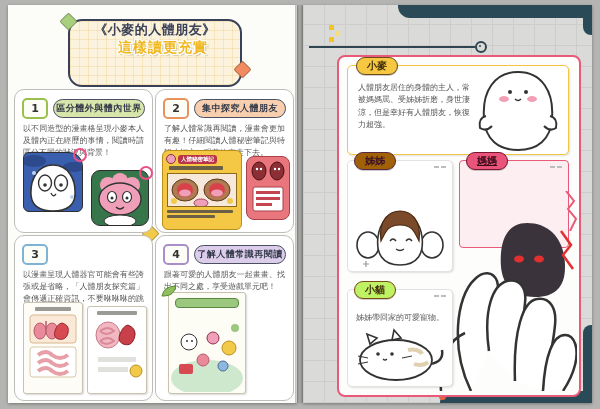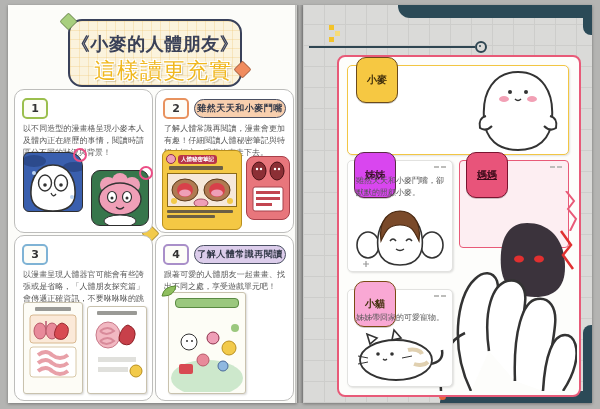--- a/index.html
+++ b/index.html
@@ -11,22 +11,22 @@
       background-image:repeating-linear-gradient(0deg,#cdcdcb 0 1px,transparent 1px 21px),
                        repeating-linear-gradient(90deg,#cdcdcb 0 1px,transparent 1px 21px);}
   #spine{position:absolute;left:295px;top:5px;width:10px;height:398px;
       background:linear-gradient(90deg,rgba(0,0,0,.25),rgba(0,0,0,.05) 45%,rgba(0,0,0,.3));}
   .abs{position:absolute;}
   
   .title-box{left:60px;top:14px;width:170px;height:64px;background:#fbf3dd;
       border:2.5px solid #39415a;border-radius:14px;text-align:center;
       background-image:repeating-linear-gradient(0deg,rgba(238,196,110,.3) 0 1px,transparent 1px 9px),
                        repeating-linear-gradient(90deg,rgba(238,196,110,.3) 0 1px,transparent 1px 9px);}
-  .title-l1{margin-top:11px;font-size:18px;font-weight:bold;color:#3a4158;letter-spacing:.5px;}
-  .title-l2{font-size:22px;font-weight:normal;color:#f0b71e;letter-spacing:1px;
+  .title-l1{font-size:13px;font-weight:bold;color:#3a4158;letter-spacing:.5px;}
+  .title-l2{font-size:14px;font-weight:bold;color:#f0b71e;letter-spacing:1px;
       text-shadow:-1px -1px 0 #fff,1px -1px 0 #fff,-1px 1px 0 #fff,1px 1px 0 #fff,2px 2px 1px rgba(90,70,20,.25);padding-left:16px;}
   .dia{width:11px;height:11px;transform:rotate(45deg);border-radius:2px;border:1px solid rgba(0,0,0,.25);}
   .sec{background:#fff;border:1.5px solid #bdbdbb;border-radius:10px;}
   .sec-head{display:flex;gap:5px;margin:8px 7px 4px 7px;align-items:center;}
   .num{width:22px;height:17px;border:2px solid var(--c);border-radius:5px;background:#fdfdf8;
       font-weight:bold;font-size:11px;text-align:center;line-height:17px;color:#333;flex:0 0 auto;}
   .pill{flex:1;height:17px;border:1.5px solid #4a4f62;border-radius:10px;background:var(--bg);
       font-size:9px;font-weight:bold;text-align:center;line-height:17px;color:#343a4a;letter-spacing:.5px;}
   .sec-body{margin:2px 8px 0 8px;font-size:8px;color:#585858;line-height:1.5;text-align:justify;}
   .s1{--c:#9bbf4e;--bg:#d8e6ac;} .s2{--c:#e8925e;--bg:#f8cfae;}
@@ -37,21 +37,21 @@
   .ring{border:2px solid #ec4e86;border-radius:50%;background:transparent;}
   .bar{background:#9a9a96;border-radius:1px;}
   .bar-d{background:#6b5f45;border-radius:1px;}
   .thumb-page{background:#fdfcf6;border:1px solid #c9c2ae;border-radius:3px;box-shadow:1px 1px 2px rgba(0,0,0,.15);}
   
   .frame-dark{background:#2b4a57;}
   .rp-title{font-size:16px;font-weight:bold;color:#f3c32a;letter-spacing:2px;
       text-shadow:-1px -1px 0 #2f4652,1px -1px 0 #2f4652,-1px 1px 0 #2f4652,1px 1px 0 #2f4652,0 2px 0 #2f4652;}
   .px{width:5px;height:5px;background:#f3c32a;}
   .char-card{background:#fff;border-radius:5px;box-shadow:1px 1px 2px rgba(0,0,0,.12);}
-  .name-pill{padding:15px 10px;border-radius:10px;font-size:10px;font-weight:bold;
+  .name-pill{padding:1px 10px;border-radius:10px;font-size:10px;font-weight:bold;
       border:1.5px solid #6b4a1c;color:#42300c;box-shadow:0 1px 0 rgba(0,0,0,.2);}
   .char-desc{font-size:8px;color:#555;line-height:1.55;text-align:justify;}
   .deco-dots{display:flex;gap:2px;}
   .deco-dots div{width:5px;height:2px;background:#bdbdbb;}
 </style>
 </head>
 <body>
 
 <div id="left-page" class="page">
 
@@ -59,20 +59,21 @@
     <div class="title-l1">《小麥的人體朋友》</div>
     <div class="title-l2">這樣讀更充實</div>
   </div>
   <div class="abs dia" style="left:54px;top:10px;background:#a8cf7e;"></div>
   <div class="abs dia" style="left:228px;top:58px;background:#f08c5f;"></div>
   <div class="abs dia" style="left:136px;top:222px;background:#f2ca4a;"></div>
 
   <div class="abs sec s1" style="left:6px;top:84px;width:137px;height:142px;">
     <div class="sec-head">
       <div class="num">1</div>
+      <div class="pill">區分體外與體內世界</div>
     </div>
     <div class="sec-body">以不同造型的漫畫格呈現小麥本人及體內正在經歷的事情，閱讀時請區分不同的狀況與背景！</div>
     <div class="abs comic-panel" style="left:8px;top:62px;width:58px;height:58px;background:#3a5fae;border-radius:6px 14px 6px 6px;">
       <svg width="58" height="58" viewBox="0 0 58 58">
         <ellipse cx="10" cy="8" rx="12" ry="6" fill="#2c4a8c"></ellipse>
           <ellipse cx="50" cy="14" rx="11" ry="5" fill="#2c4a8c"></ellipse>
         <path d="M29,12 C44,12 52,26 51,42 C50,54 41,58 29,58 C17,58 8,54 7,42 C6,26 14,12 29,12 Z" fill="#fff" stroke="#333" stroke-width="1.6"></path>
         <ellipse cx="21" cy="30" rx="6.5" ry="8" fill="#fff" stroke="#333" stroke-width="1.4"></ellipse>
         <ellipse cx="37" cy="30" rx="6.5" ry="8" fill="#fff" stroke="#333" stroke-width="1.4"></ellipse>
         <circle cx="21" cy="32" r="1.8" fill="#333"></circle>
@@ -96,21 +97,21 @@
         <ellipse cx="28" cy="50" rx="16" ry="6" fill="#fff" stroke="#333" stroke-width="1"></ellipse>
       </svg>
     </div>
     <div class="abs ring" style="left:58px;top:58px;width:10px;height:10px;"></div>
     <div class="abs ring" style="left:124px;top:76px;width:10px;height:10px;"></div>
   </div>
 
   <div class="abs sec s2" style="left:147px;top:84px;width:137px;height:142px;">
     <div class="sec-head">
       <div class="num">2</div>
-      <div class="pill">雖然天天和小麥鬥嘴</div>
+      <div class="pill">集中探究人體朋友</div>
     </div>
     <div class="sec-body">了解人體常識再閱讀，漫畫會更加有趣！仔細閱讀人體秘密筆記與特輯小短文，跟著故事走下去。</div>
     <div class="abs" style="left:6px;top:60px;width:78px;height:78px;background:#f4c844;border:1.5px solid #b98f1e;border-radius:6px;">
       <div style="display:flex;align-items:center;gap:2px;margin:3px 3px 1px 3px;">
         <div style="width:8px;height:8px;border-radius:50%;background:#ef9fb7;border:1px solid #8c2f4a;"></div>
         <div style="background:#b8344a;color:#fff;font-size:5.5px;font-weight:bold;padding:1px 3px;border-radius:3px;white-space:nowrap;">人體秘密筆記</div>
       </div>
       <div class="bar-d" style="margin:2px 6px 0 6px;height:4px;width:54px;"></div>
       <div style="margin:3px 4px;width:68px;height:32px;background:#fff;border:1px solid #8a6a1a;">
         <svg width="68" height="32" viewBox="0 0 68 32">
@@ -240,29 +241,29 @@
       <path d="M46,4 C70,4 82,24 80,50 C79,72 65,82 46,82 C27,82 13,72 12,50 C10,24 22,4 46,4 Z" fill="#fff" stroke="#333" stroke-width="2"></path>
       <path d="M14,48 q-8,2 -6,12 q6,4 12,-2" fill="#fff" stroke="#333" stroke-width="2"></path>
       <path d="M78,48 q8,2 6,12 q-6,4 -12,-2" fill="#fff" stroke="#333" stroke-width="2"></path>
       <circle cx="38" cy="24" r="2" fill="#333"></circle>
         <circle cx="54" cy="24" r="2" fill="#333"></circle>
       <ellipse cx="32" cy="31" rx="5" ry="3" fill="#f2a0b5"></ellipse>
         <ellipse cx="60" cy="31" rx="5" ry="3" fill="#f2a0b5"></ellipse>
       <path d="M43,31 q3,3 6,0" stroke="#333" stroke-width="1.5" fill="none"></path>
     </svg>
     <div class="name-pill abs" style="left:8px;top:-9px;background:#f6c842;">小麥</div>
+    <div class="char-desc abs" style="left:10px;top:16px;width:112px;">人體朋友居住的身體的主人，常被媽媽罵、受姊姊折磨，身世淒涼，但是幸好有人體朋友，恢復力超強。</div>
   </div>
 
   <div class="abs char-card" style="left:44px;top:155px;width:104px;height:110px;border:1px solid #e2e2e0;">
     <div class="deco-dots abs" style="right:6px;top:5px;">
         <div></div>
         <div></div>
       </div>
-    <div class="name-pill abs" style="left:6px;top:-9px;background:#d946ef;border-color:#5a2a44;color:#3a1028;">姊姊</div>
-    <div class="char-desc abs" style="left:8px;top:14px;width:88px;">雖然天天和小麥鬥嘴，卻默默的照顧小麥。</div>
+    <div class="name-pill abs" style="left:6px;top:-9px;background:#a16207;border-color:#5a2a44;color:#3a1028;">姊姊</div>
     <svg class="abs" style="left:6px;bottom:2px;" width="92" height="62" viewBox="0 0 92 62">
       <ellipse cx="14" cy="38" rx="11" ry="13" fill="#fff" stroke="#333" stroke-width="1.6"></ellipse>
       <ellipse cx="78" cy="38" rx="11" ry="13" fill="#fff" stroke="#333" stroke-width="1.6"></ellipse>
       <path d="M46,58 C28,58 22,46 24,30 C26,14 34,8 46,8 C58,8 66,14 68,30 C70,46 64,58 46,58 Z" fill="#fff" stroke="#333" stroke-width="1.6"></path>
       <path d="M27,34 C24,12 36,4 46,4 C56,4 68,12 65,34 C60,24 58,18 46,18 C34,18 32,24 27,34 Z" fill="#7a4a2a" stroke="#4a2a12" stroke-width="1.2"></path>
       <path d="M36,34 q3,-4 6,0 M52,34 q3,-4 6,0" stroke="#333" stroke-width="1.5" fill="none"></path>
       <path d="M42,42 q4,3 8,0" stroke="#333" stroke-width="1.3" fill="none"></path>
       <path d="M12,54 v6 M9,57 h6" stroke="#999" stroke-width="1.2"></path>
     </svg>
   </div>
@@ -288,21 +289,21 @@
     <path d="M84,180 C82,130 92,100 106,98 C118,96 126,106 124,124 C122,146 116,170 112,190" fill="#fff" stroke="#333" stroke-width="2.5"></path>
     <path d="M112,190 C114,154 122,134 134,134 C144,134 148,148 144,164 C141,176 136,184 132,190" fill="#fff" stroke="#333" stroke-width="2.5"></path>
     <path d="M10,190 C8,160 16,140 34,132" fill="none" stroke="#333" stroke-width="2.5"></path>
   </svg>
 
   <div class="abs char-card" style="left:44px;top:284px;width:104px;height:96px;border:1px solid #e2e2e0;">
     <div class="deco-dots abs" style="right:6px;top:5px;">
         <div></div>
         <div></div>
       </div>
-    <div class="name-pill abs" style="left:6px;top:-9px;background:#f9a8d4;border-color:#7a4a14;color:#42300c;">小貓</div>
+    <div class="name-pill abs" style="left:6px;top:-9px;background:#bef264;border-color:#7a4a14;color:#42300c;">小貓</div>
     <div class="char-desc abs" style="left:8px;top:22px;width:88px;">姊姊帶回家的可愛寵物。</div>
     <svg class="abs" style="left:4px;bottom:4px;" width="96" height="58" viewBox="0 0 96 58">
       <path d="M78,40 q14,-2 12,-14" fill="none" stroke="#333" stroke-width="2.5"></path>
       <ellipse cx="44" cy="36" rx="36" ry="20" fill="#fff" stroke="#333" stroke-width="1.8"></ellipse>
       <path d="M18,20 l-3,-10 10,4 Z M40,16 l2,-10 7,8 Z" fill="#fff" stroke="#333" stroke-width="1.6"></path>
       <path d="M56,26 a10,6 0 0 1 14,4 M62,40 a10,6 0 0 0 14,-2" stroke="#e0d0b0" stroke-width="4" fill="none"></path>
       <circle cx="26" cy="30" r="1.8" fill="#333"></circle>
         <circle cx="40" cy="30" r="1.8" fill="#333"></circle>
       <path d="M31,35 q2,2 4,0" stroke="#333" stroke-width="1.2" fill="none"></path>
       <path d="M16,34 l-10,-2 M16,38 l-10,2 M50,34 l10,-2" stroke="#333" stroke-width="1"></path>

